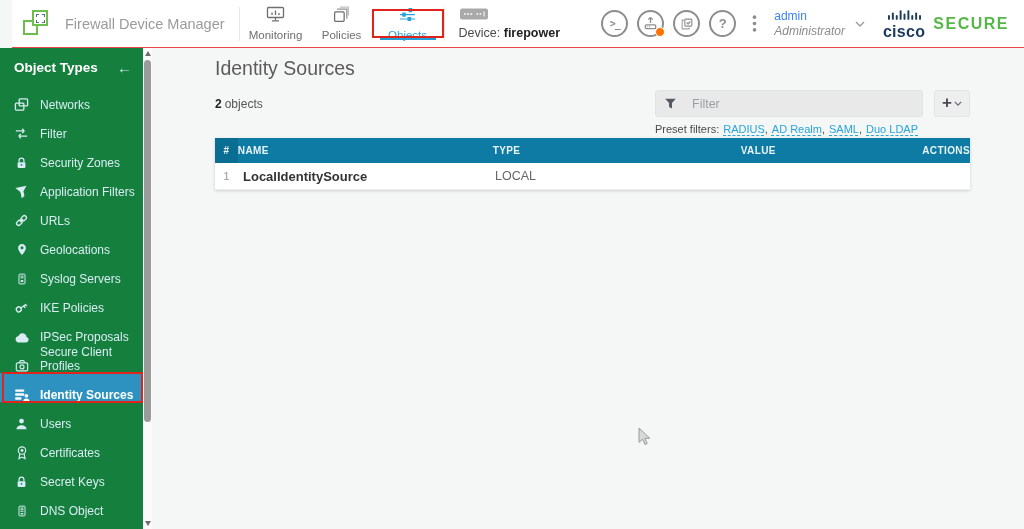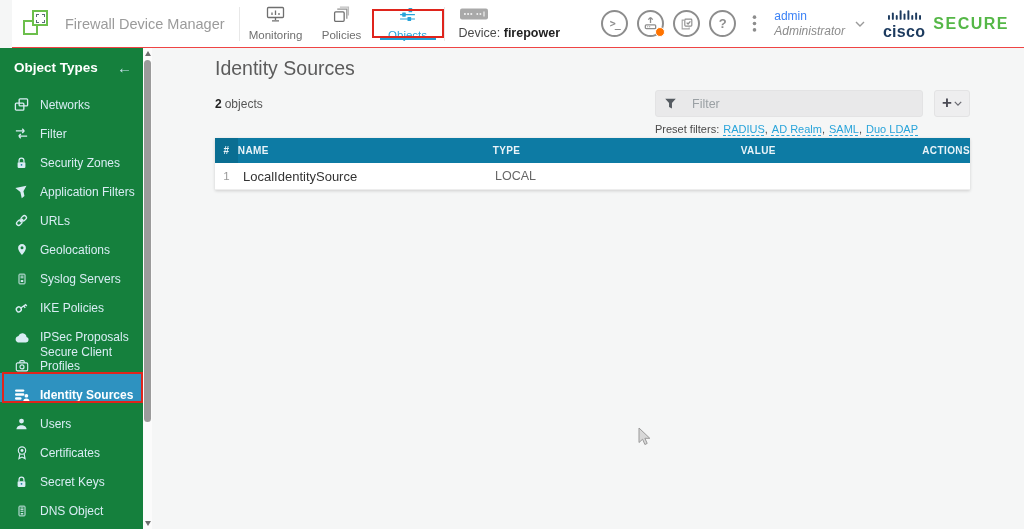--- a/index.html
+++ b/index.html
@@ -72,21 +72,21 @@
   .t-head{display:flex;height:25px;background:#0d7ba4;align-items:stretch}
   .th{display:flex;align-items:center;color:#e9f3f8;font-size:10px;font-weight:bold;letter-spacing:.4px}
   .th:nth-child(1){width:23px;justify-content:center;background:#0a6e92}
   .th:nth-child(2){width:257px;padding-left:0}
   .th:nth-child(3){width:250px}
   .th:nth-child(4){width:183px}
   .th:nth-child(5){flex:1}
   .t-row{display:flex;height:27px;align-items:center;background:#fff;border-bottom:1px solid #ededed}
   .td{display:flex;align-items:center;height:100%}
   .td-num{width:23px;justify-content:center;color:#9a9a9a;font-size:11.5px}
-  .td-name{width:257px;padding-left:5px;font-weight:normal;color:#333;font-size:13px}
+  .td-name{width:257px;padding-left:5px;font-weight:bold;color:#333;font-size:13px}
   .td-type{width:250px;color:#666;font-size:12.5px}
   .td-value{width:183px;color:#666;font-size:12.5px}
   .td-actions{flex:1;color:#666;font-size:12.5px}
   .cursor{position:absolute;left:485px;top:379px;pointer-events:none}
 </style>
 </head>
 <body>
 
 <header>
   <div class="logo">

